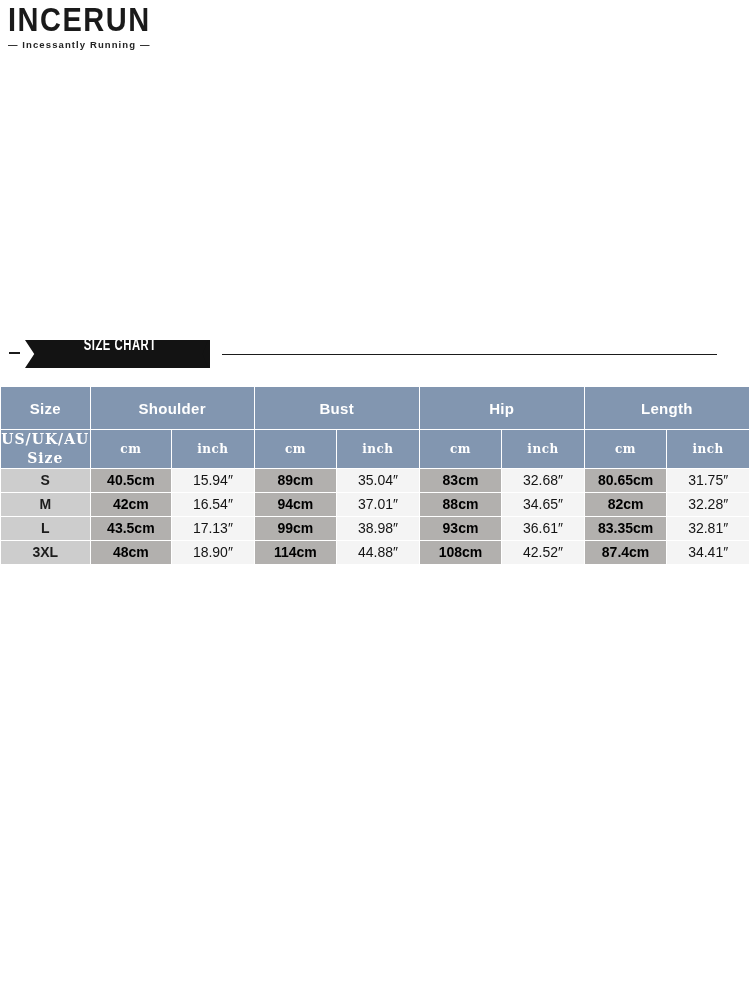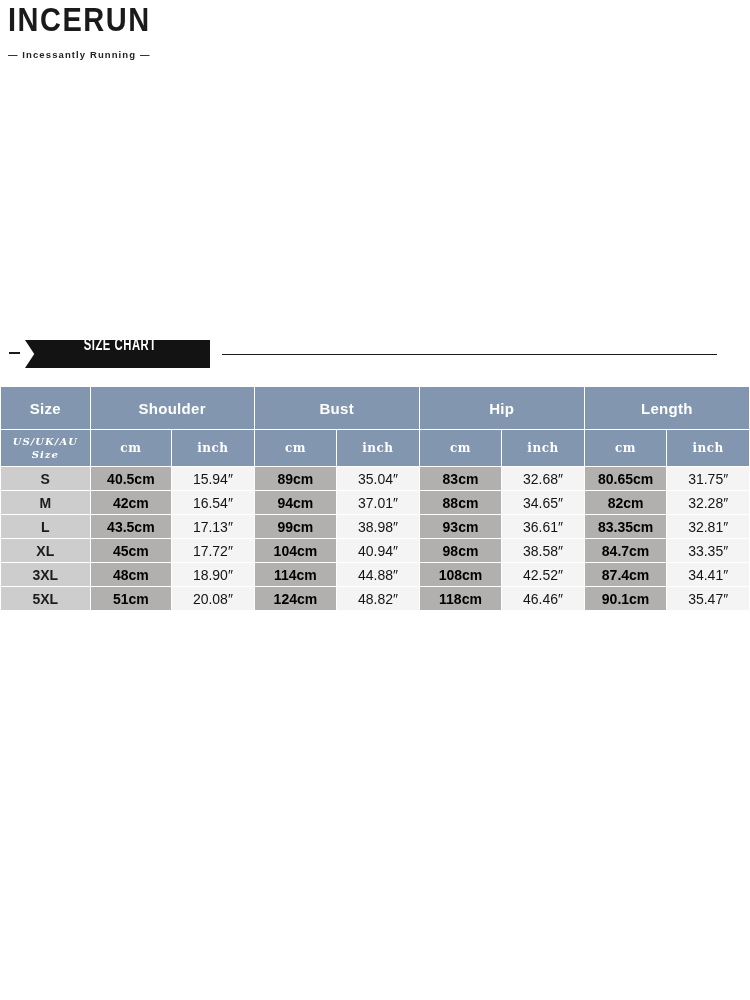--- a/index.html
+++ b/index.html
@@ -26,21 +26,21 @@
     font-family: "Liberation Sans", sans-serif;
     font-size: 29px;
     font-weight: 700;
     letter-spacing: 1.5px;
     color: #1a1a1a;
     line-height: 1;
     transform: scaleY(1.12);
     transform-origin: left top;
   }
   .brand-tag {
-    margin-top: 16px;
+    margin-top: 6px;
     font-family: "Liberation Sans", sans-serif;
     font-size: 9.5px;
     font-weight: 600;
     letter-spacing: 1.1px;
     color: #232323;
     white-space: nowrap;
   }
 
   
   .banner {
@@ -141,24 +141,23 @@
   th.hdr-sub {
     background: #8296b0;
     color: #ffffff;
     height: 36px;
     font-family: "DejaVu Serif", serif;
     font-size: 12px;
     font-weight: 700;
     letter-spacing: 0.5px;
   }
   th.hdr-sub.size-sub {
-    font-size: 10px;
+    font-size: 14px;
     line-height: 1.35;
     letter-spacing: 1px;
-    font-style: italic;
   }
 
   
   td.c-size {
     background: #cdcdcd;
     color: #1c1c1c;
     height: 23px;
     font-size: 14px;
     font-weight: 600;
   }
@@ -260,47 +259,25 @@
           <td class="c-cm">43.5cm</td>
           <td class="c-in">17.13″</td>
           <td class="c-cm">99cm</td>
           <td class="c-in">38.98″</td>
           <td class="c-cm">93cm</td>
           <td class="c-in">36.61″</td>
           <td class="c-cm">83.35cm</td>
           <td class="c-in">32.81″</td>
         </tr>
         <tr>
-          <td class="c-size">XL</td>
-          <td class="c-cm">45cm</td>
-          <td class="c-in">17.72″</td>
-          <td class="c-cm">104cm</td>
-          <td class="c-in">40.94″</td>
-          <td class="c-cm">98cm</td>
-          <td class="c-in">38.58″</td>
-          <td class="c-cm">84.7cm</td>
-          <td class="c-in">33.35″</td>
-        </tr>
-        <tr>
           <td class="c-size">3XL</td>
           <td class="c-cm">48cm</td>
           <td class="c-in">18.90″</td>
           <td class="c-cm">114cm</td>
           <td class="c-in">44.88″</td>
           <td class="c-cm">108cm</td>
           <td class="c-in">42.52″</td>
           <td class="c-cm">87.4cm</td>
           <td class="c-in">34.41″</td>
         </tr>
-        <tr>
-          <td class="c-size">5XL</td>
-          <td class="c-cm">51cm</td>
-          <td class="c-in">20.08″</td>
-          <td class="c-cm">124cm</td>
-          <td class="c-in">48.82″</td>
-          <td class="c-cm">118cm</td>
-          <td class="c-in">46.46″</td>
-          <td class="c-cm">90.1cm</td>
-          <td class="c-in">35.47″</td>
-        </tr>
       </tbody>
   </table>
 </div>
 
 </body></html>

